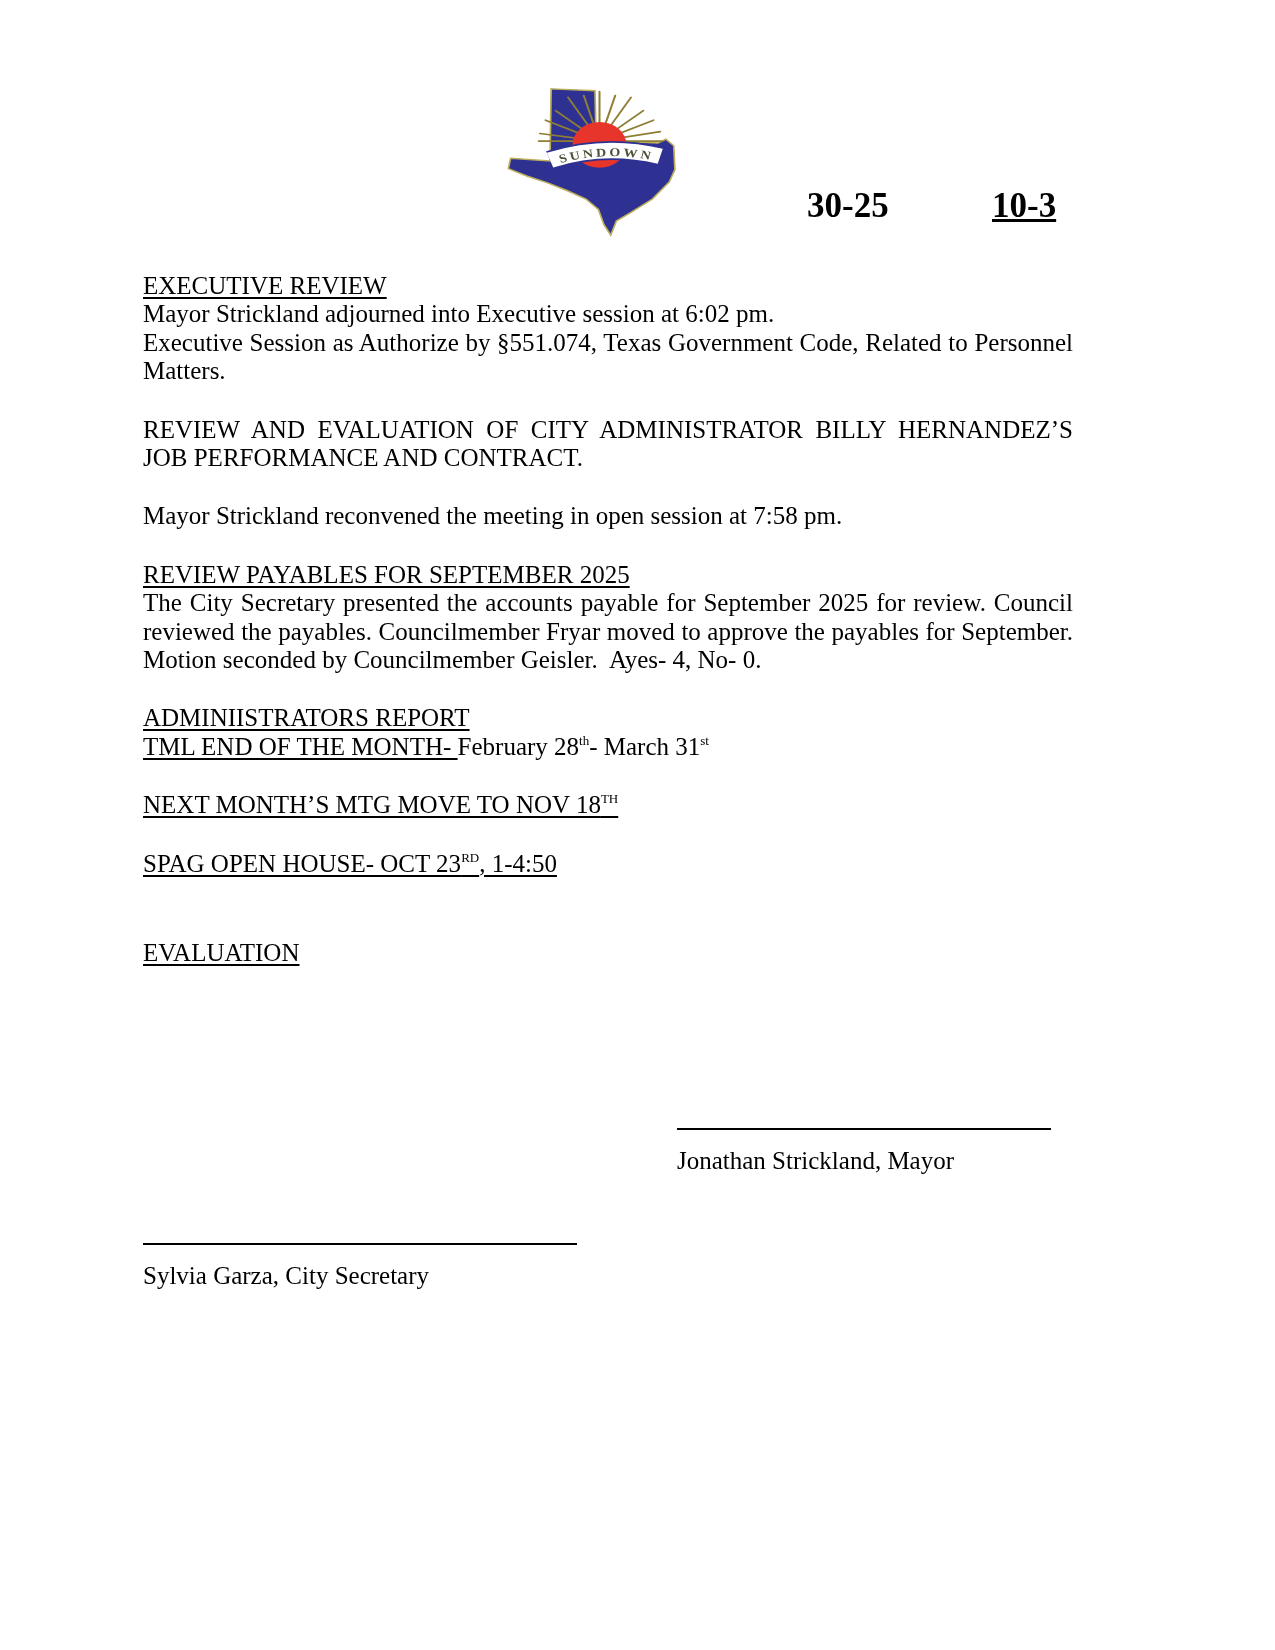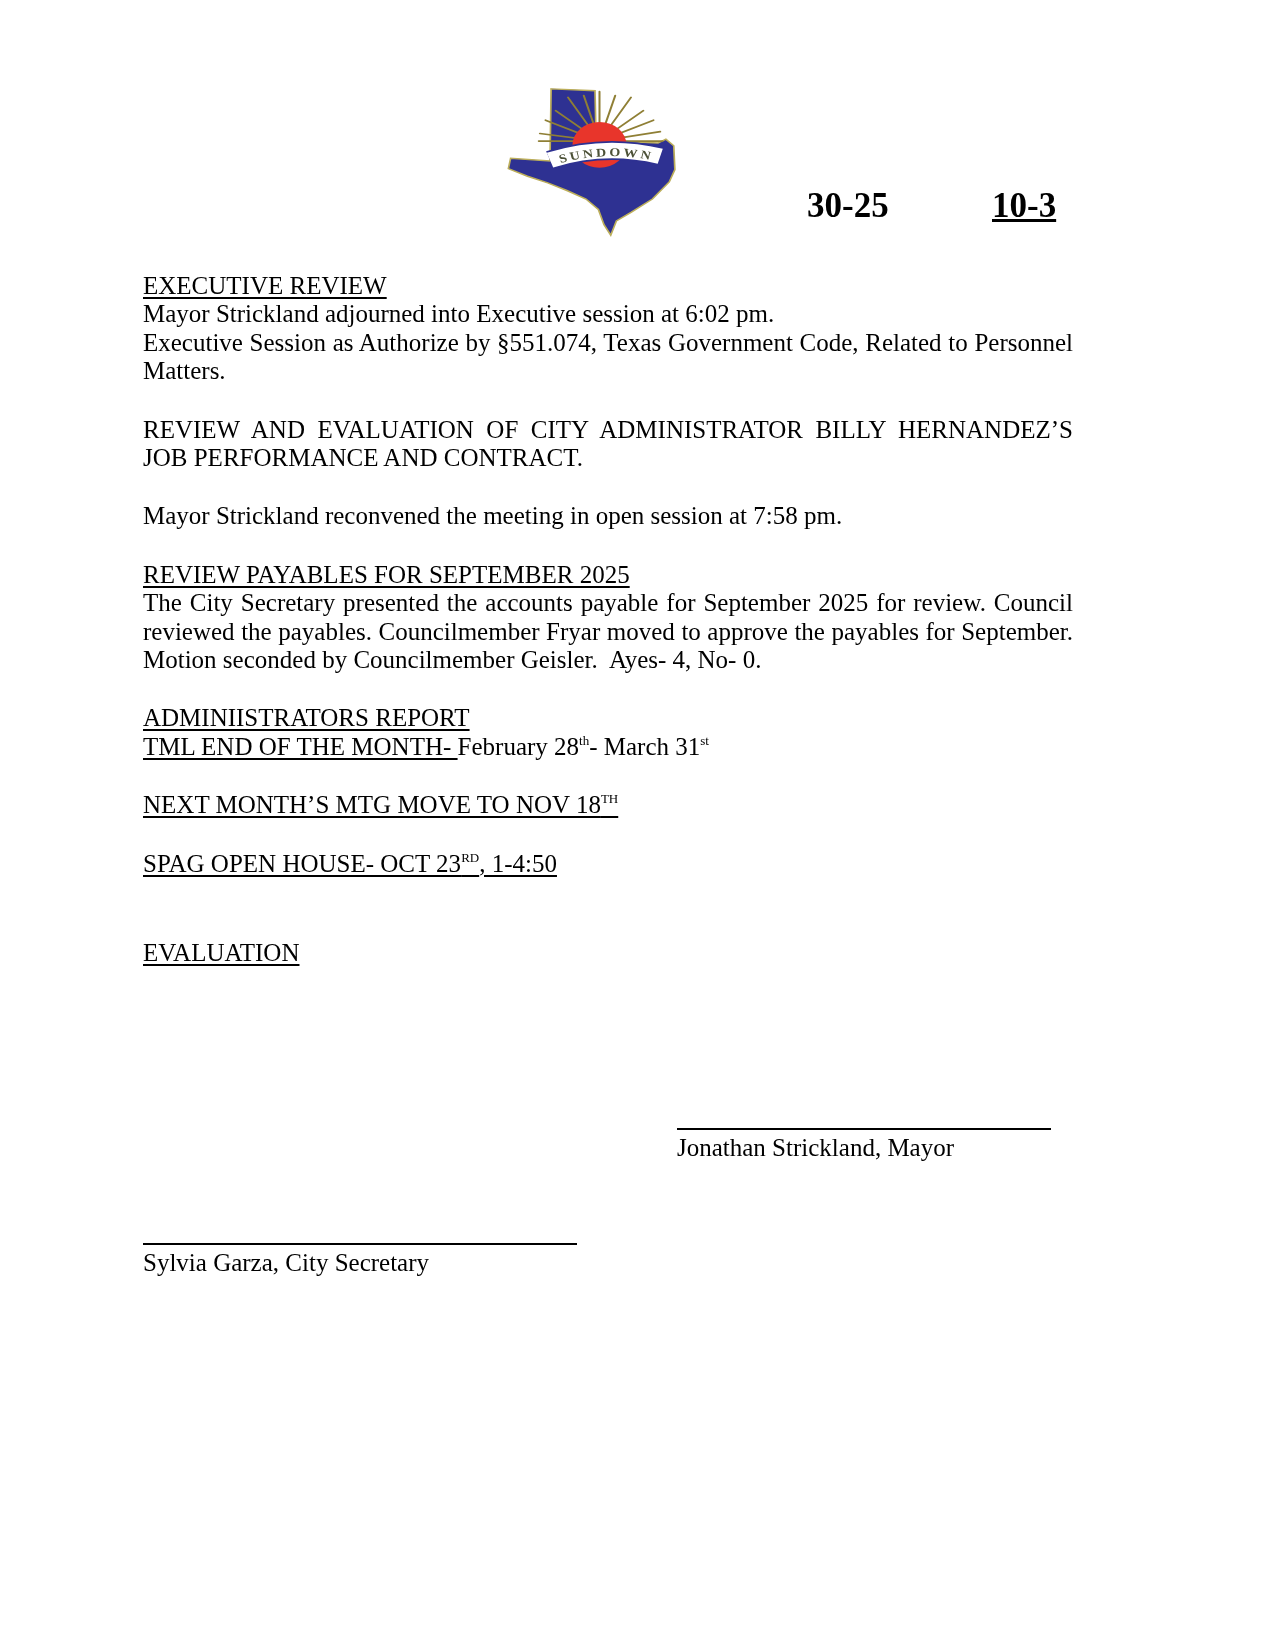--- a/index.html
+++ b/index.html
@@ -56,21 +56,21 @@
   sup {
     font-size: 13px;
     line-height: 0;
     vertical-align: 10px;
   }
   .mt-adjourn { margin-top: 61px; }
 
   
   .sig { position: absolute; font-size: 25px; line-height: 30px; }
   .sig-rule { height: 16px; border-bottom: 2px solid #000; }
-  .sig-name { padding-top: 3px; }
+  .sig-name { padding-top: 16px; }
   .sig-mayor { left: 677px; top: 1112px; width: 374px; }
   .sig-secretary { left: 143px; top: 1227px; width: 434px; }
 </style>
 </head>
 <body>
 
 <div class="page">
 
   <div class="logo">
     <svg viewBox="0 0 160 160" preserveAspectRatio="none">

